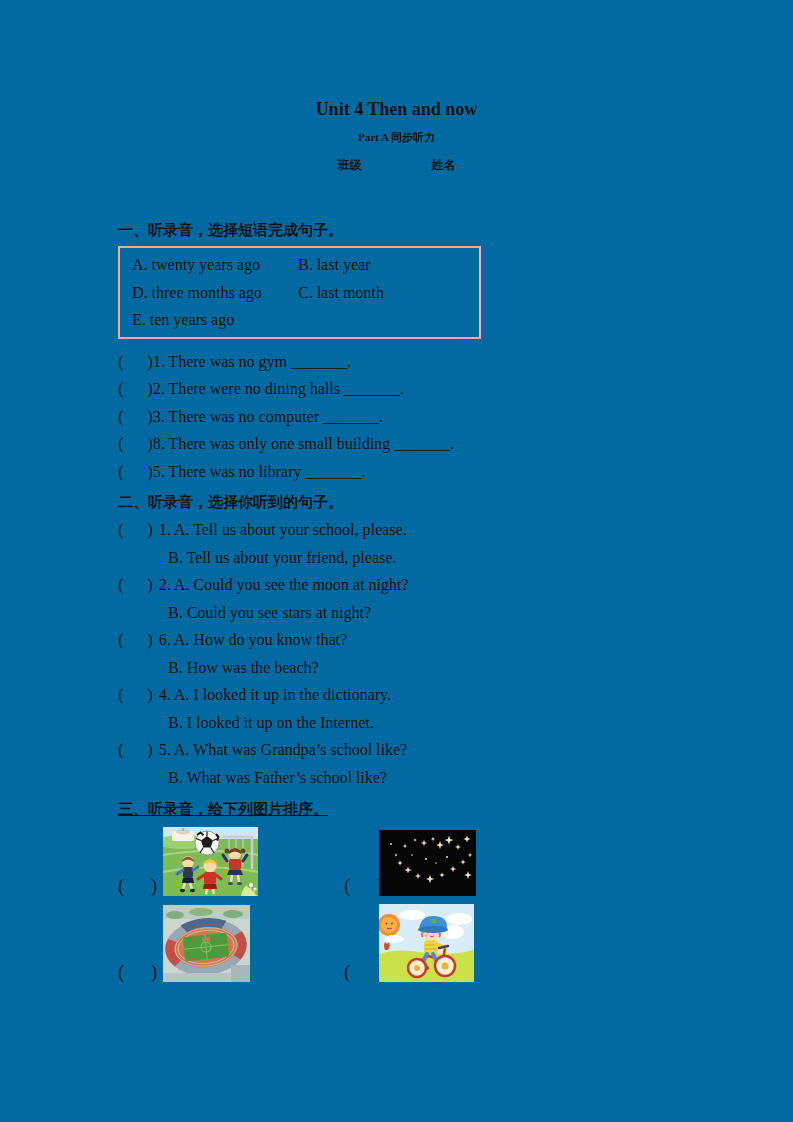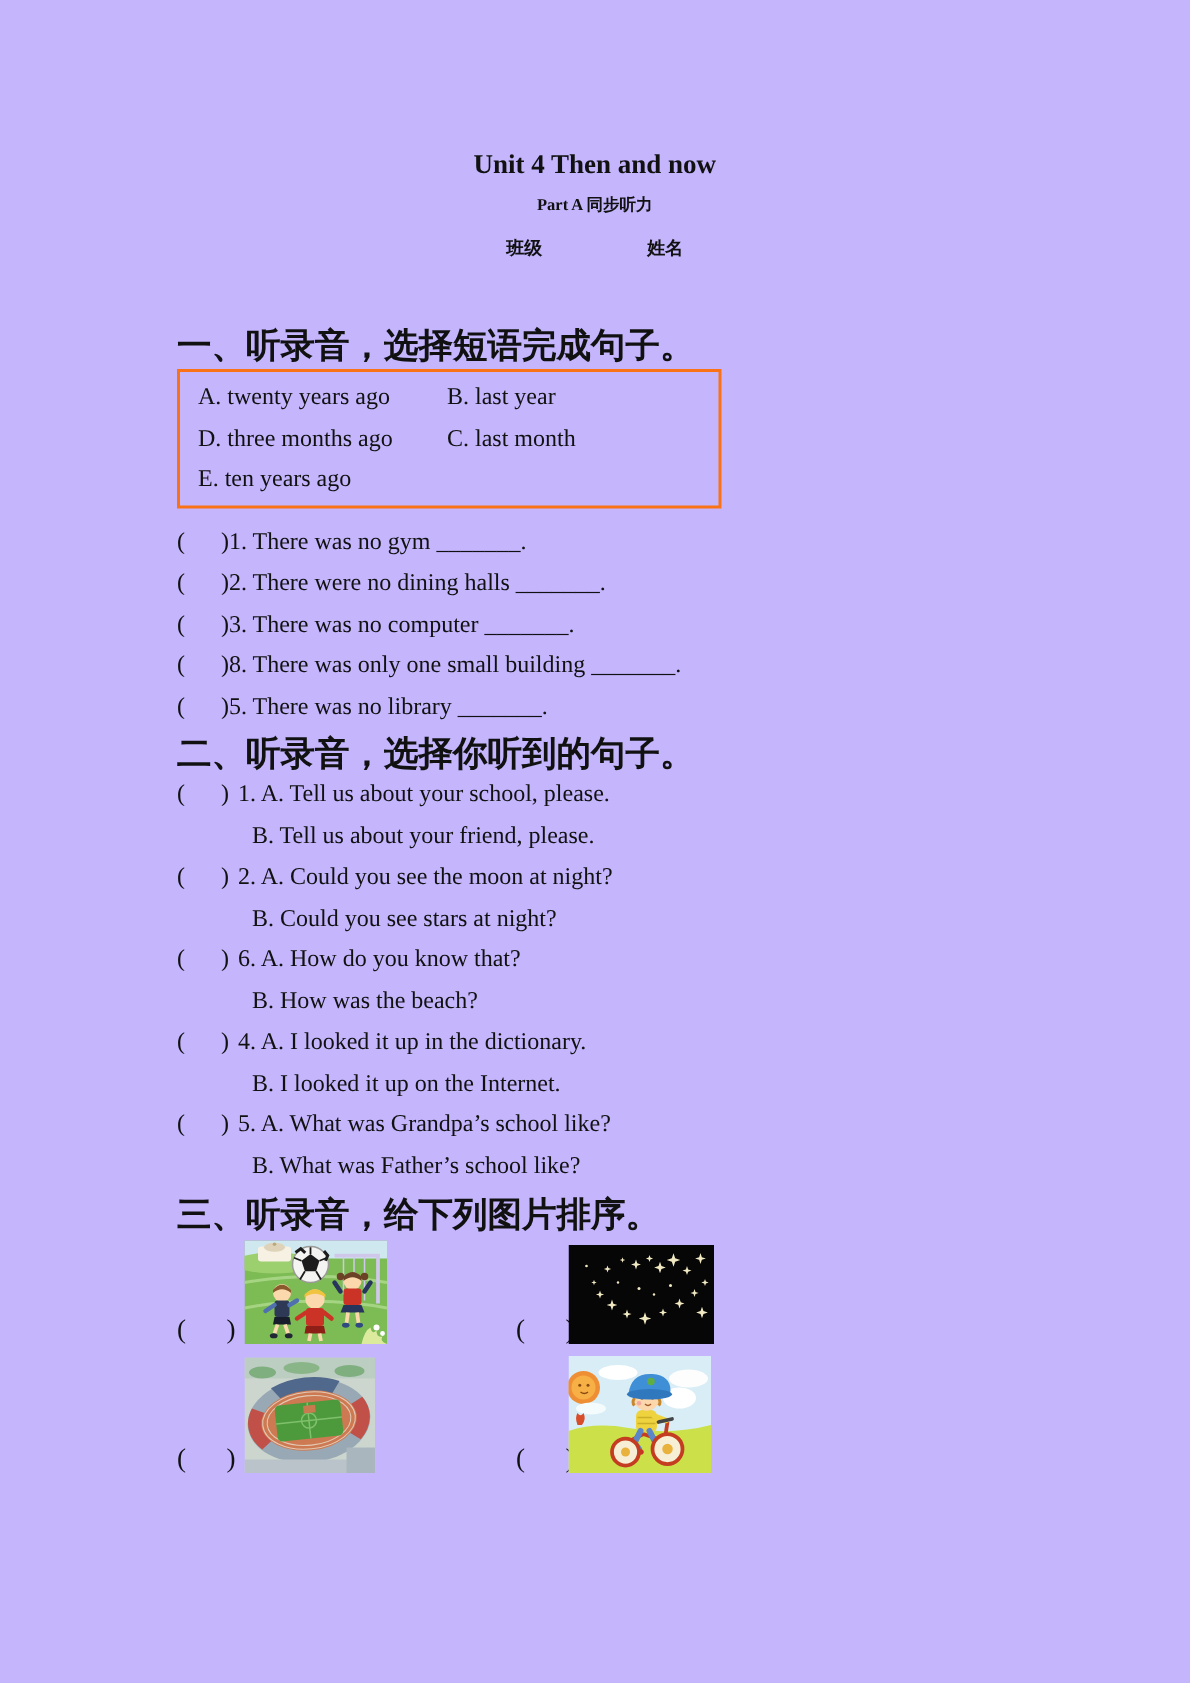--- a/index.html
+++ b/index.html
@@ -1,45 +1,45 @@
 <!DOCTYPE html>
 <html><head>
 <meta charset="utf-8">
 <style>
   html,body { margin:0; padding:0; background:#ffffff; }
   .page {
     position:relative;
     width:793px; height:1122px;
     margin:0 auto;
-    background:#c4b5fd;
+    background:#0369a1;
     color:#111;
     font-family:"Liberation Serif", serif;
     overflow:hidden;
   }
   
   .header { padding-top:95px; text-align:center; }
   .title    { font-size:18px; line-height:28px; font-weight:bold; }
   .subtitle { font-size:11px; line-height:28px; font-weight:bold; }
   .class-row{ font-size:12px; line-height:28px; font-weight:bold;
               font-family:"Liberation Sans", sans-serif; }
   .class-gap{ display:inline-block; width:70px; }
   
   .content { margin-left:118px; width:560px; font-size:16px; line-height:27.5px; }
   .sec-heading {
     font-family:"Liberation Sans", sans-serif;
-    font-weight:bold; font-size:23px; line-height:28px;
+    font-weight:bold; font-size:15px; line-height:28px;
   }
   .sec1-heading { margin-top:37px; }
   .sec2-heading { margin-top:3px; }
-  .sec3-heading { margin-top:4px; }
+  .sec3-heading { margin-top:4px;text-decoration:underline; }
   
   .options-box {
     margin-top:2px;
     width:347px;
-    border:2px solid #f97316;
+    border:2px solid #fca5a5;
     padding:3px 0 3px 12px;
   }
   .options-grid {
     display:grid;
     grid-template-columns:166px auto;
   }
   .option { line-height:27.5px; }
   
   .q-list { margin-top:9px; }
   .q-line { line-height:27.5px; white-space:nowrap; }

